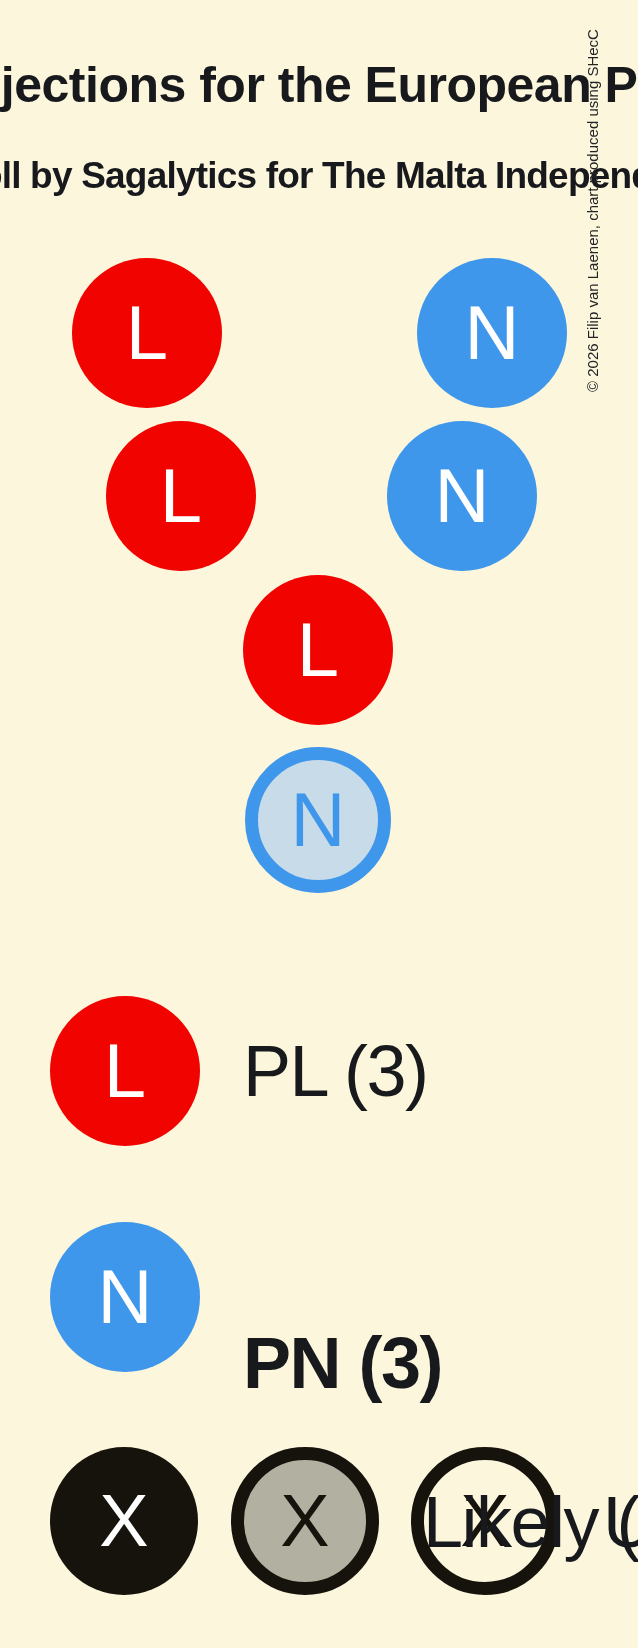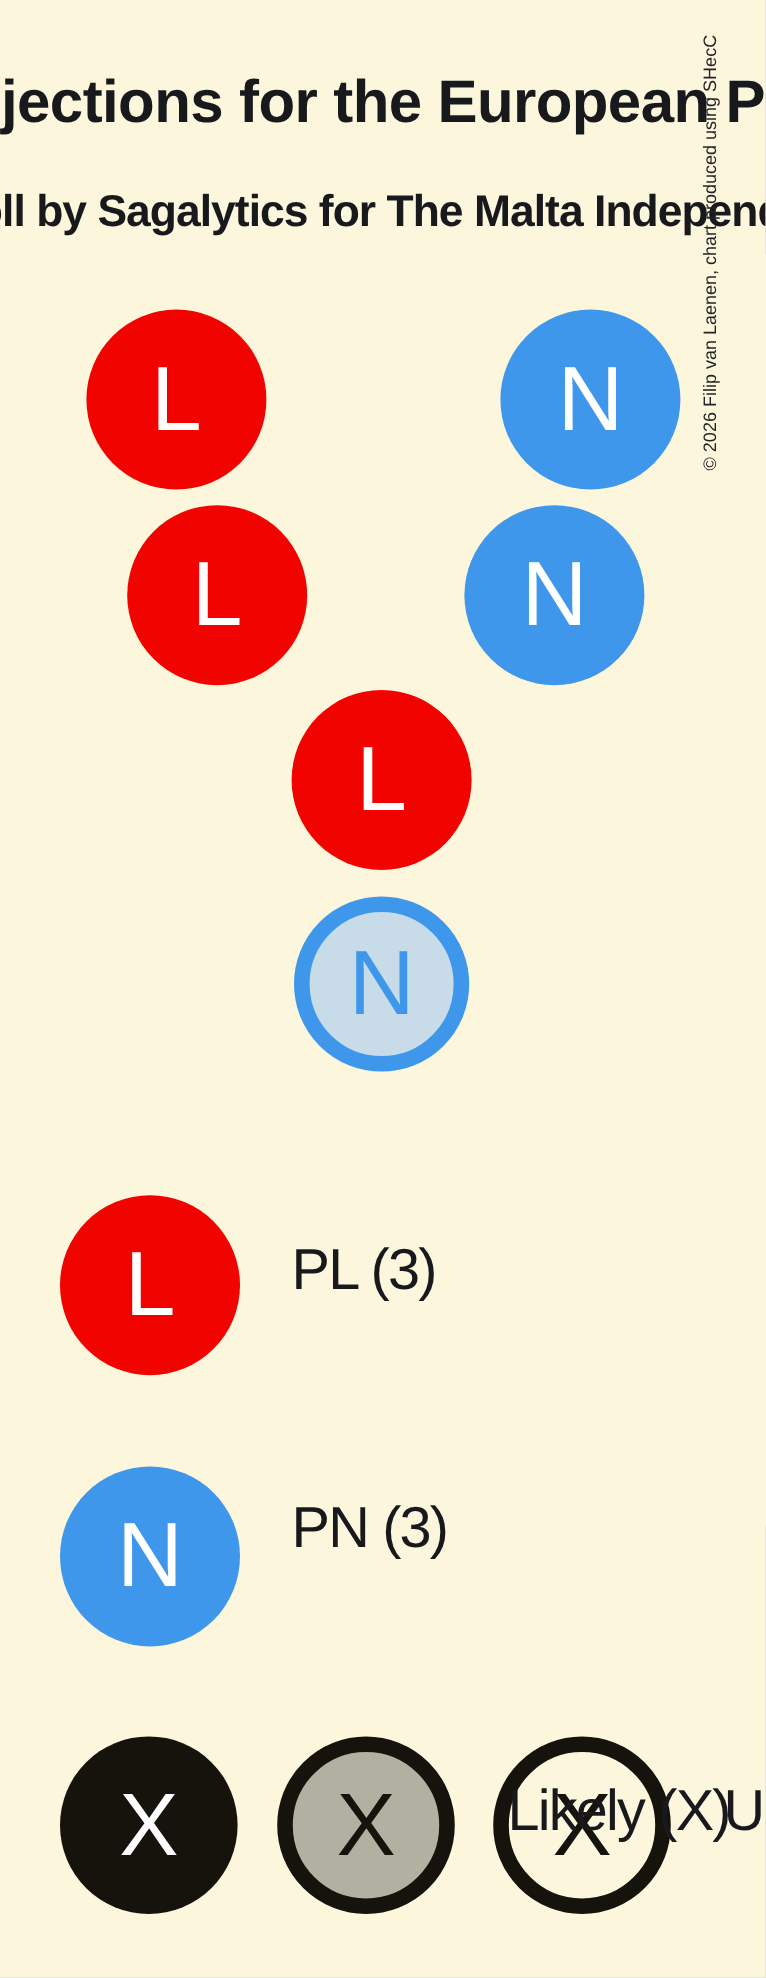--- a/index.html
+++ b/index.html
@@ -18,25 +18,25 @@
   .copyright{
     position:absolute;left:584px;top:392px;transform:rotate(-90deg);
     transform-origin:left top;font-size:15px;white-space:nowrap;line-height:1.2;z-index:3;
   }
   .circle{
     position:absolute;border-radius:50%;box-sizing:border-box;
     display:flex;align-items:center;justify-content:center;z-index:1;
   }
   .circle span{line-height:1;}
   .lbl{
-    position:absolute;white-space:nowrap;font-size:48px;letter-spacing:-1.5px;
+    position:absolute;white-space:nowrap;font-size:72px;letter-spacing:-1.5px;
     line-height:1;z-index:4;
   }
   .party-lbl-1{left:243px;top:1035px;}
-  .party-lbl-2{left:243px;top:1250px;}
+  .party-lbl-2{left:243px;top:1327px;font-weight:bold;}
   .cert-lbl-1{left:242px;top:1486px;}
   .cert-lbl-2{left:423px;top:1486px;}
   .cert-lbl-3{left:603px;top:1486px;}
 </style>
 </head>
 <body>
 
 <div class="canvas" id="canvas" style="background: rgb(252, 246, 220); color: rgb(23, 25, 29);">
 
   <div class="chart-title">Seat Projections for the European Parliament</div>

